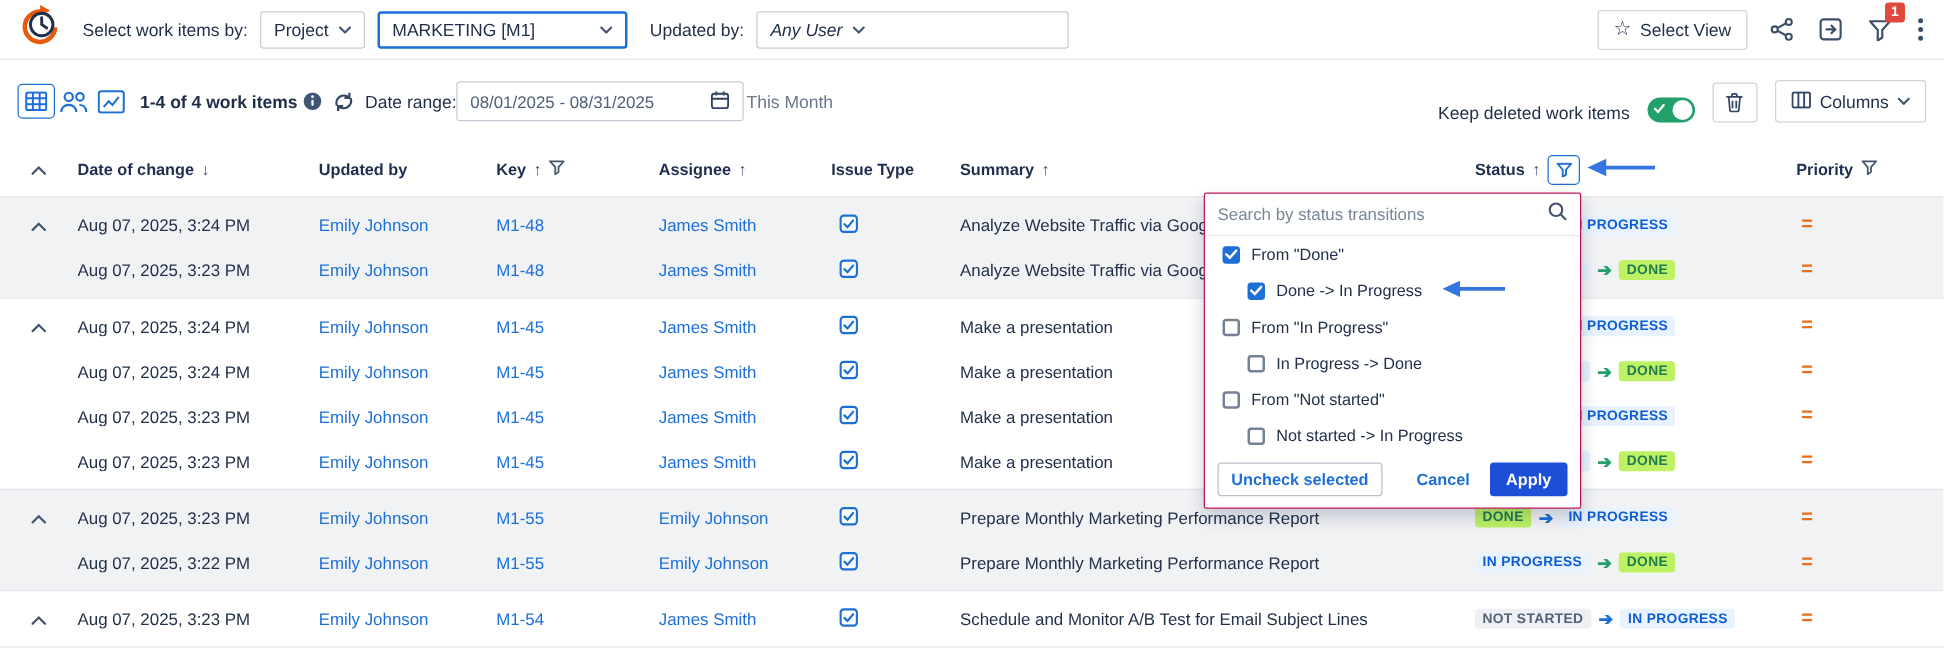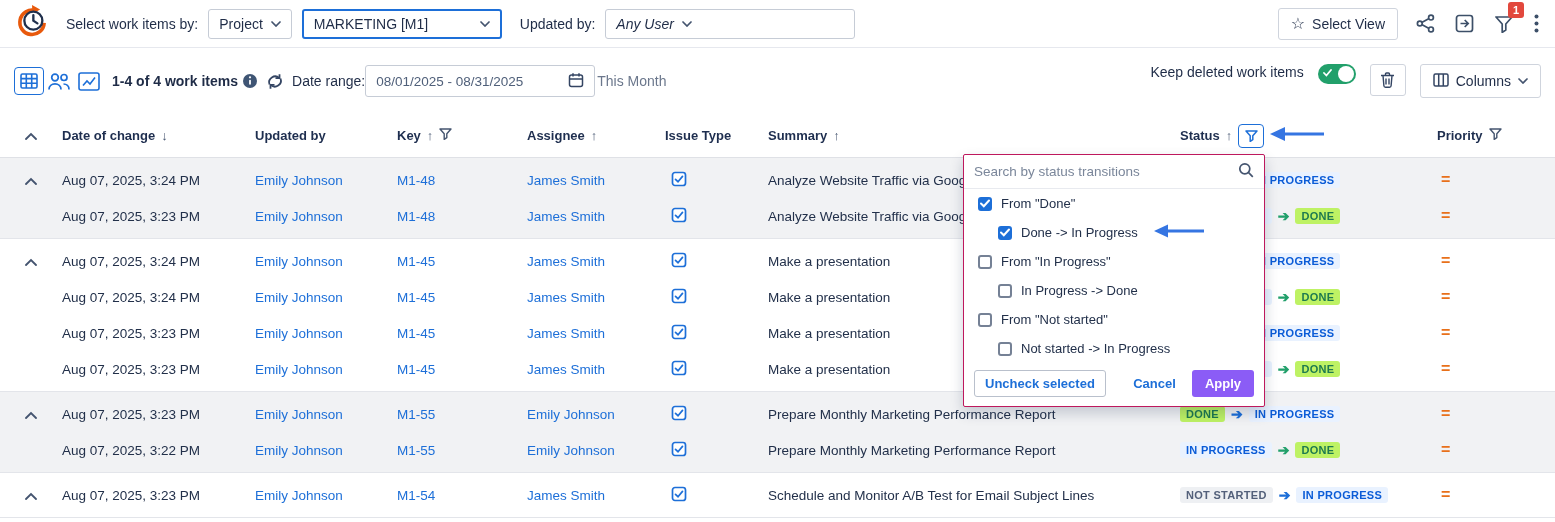--- a/index.html
+++ b/index.html
@@ -20,21 +20,21 @@
   .icnbtn { background: none; border: none; cursor: pointer; display: inline-flex; align-items: center; justify-content: center; position: relative; padding: 2px; }
   .badge-red { position: absolute; top: -11px; right: -8px; background: #e2483d; color: #fff; font-size: 11px; font-weight: 700; border-radius: 3px; padding: 1px 5px; line-height: 14px; }
 
   
   .toolbar { height: 66px; display: flex; align-items: center; padding: 0 14px; gap: 0; }
   .viewbtn { width: 30px; height: 28px; border-radius: 4px; display: inline-flex; align-items: center; justify-content: center; background: none; border: none; cursor: pointer; }
   .viewbtn.active { border: 1.5px solid #1d6fd8; background: #fff; }
   .count { font-size: 14px; font-weight: 700; color: #1f2c47; margin-left: 8px; white-space: nowrap; }
   .datefield { height: 32px; width: 230px; border: 1px solid #c6ccd6; border-radius: 3px; display: inline-flex; align-items: center; justify-content: space-between; padding: 0 10px; font-size: 13.5px; color: #50607a; cursor: pointer; }
   .period { font-size: 14px; color: #6b778c; margin-left: 2px; white-space: nowrap; }
-  .toolbar-right { margin-left: auto; display: flex; align-items: flex-start; gap: 14px; }
+  .toolbar-right { margin-left: auto; display: flex; align-items: flex-end; gap: 14px; }
   .toggle { width: 38px; height: 20px; border-radius: 10px; background: #22a06b; position: relative; cursor: pointer; flex: 0 0 auto; }
   .toggle .knob { position: absolute; top: 2px; right: 2px; width: 16px; height: 16px; border-radius: 50%; background: #fff; }
   .toggle svg { position: absolute; left: 5px; top: 5px; }
   .sqbtn { width: 36px; height: 32px; border: 1px solid #cfd4dd; border-radius: 3px; background: #fff; display: inline-flex; align-items: center; justify-content: center; cursor: pointer; }
 
   
   .grid { display: grid; grid-template-columns: 62px 193px 142px 130px 138px 103px 412px 257px auto; align-items: center; }
   .thead { height: 44px; border-bottom: 1px solid #dfe1e6; font-size: 13px; font-weight: 700; color: #1e2e4f; }
   .hcell { display: flex; align-items: center; gap: 6px; white-space: nowrap; }
   .hc-exp { justify-content: center; }
@@ -64,21 +64,21 @@
   .psearch { height: 34px; display: flex; align-items: center; padding: 0 10px; gap: 8px; border-bottom: 1px solid #e8eaef; }
   .psearch input { flex: 1; border: none; outline: none; font-size: 13.5px; font-family: "Liberation Sans", sans-serif; color: #22304a; }
   .psearch input::placeholder { color: #7a869a; }
   .fitem { height: 29px; display: flex; align-items: center; gap: 9px; padding-left: 14px; font-size: 13px; color: #22304a; cursor: pointer; }
   .fitem.indent { padding-left: 34px; }
   .cbox { width: 14px; height: 14px; border-radius: 3px; border: 2px solid #758195; background: #fff; display: inline-flex; align-items: center; justify-content: center; flex: 0 0 auto; }
   .cbox.checked { border-color: #1d6fd8; background: #1d6fd8; }
   .pfooter { display: flex; padding: 7px 10px 9px; gap: 16px; }
   .uncheck { border: 1px solid #b9c0cc; border-radius: 3px; background: #fff; color: #1d6fd8; font-weight: 600; font-size: 13px; padding: 5px 10px; cursor: pointer; font-family: inherit; }
   .cancel { background: none; border: none; color: #1d6fd8; font-weight: 600; font-size: 13px; cursor: pointer; margin-left: auto; font-family: inherit; }
-  .apply { background: #8b5cf6; border: none; border-radius: 3px; color: #fff; font-weight: 700; font-size: 13px; padding: 6px 13px; cursor: pointer; font-family: inherit; }
+  .apply { background: #1d4ed8; border: none; border-radius: 3px; color: #fff; font-weight: 700; font-size: 13px; padding: 6px 13px; cursor: pointer; font-family: inherit; }
 
   .annot { position: absolute; z-index: 30; }
 </style>
 </head>
 <body>
 
 <div class="app">
 
   <div class="topbar">
     <span class="logo">

